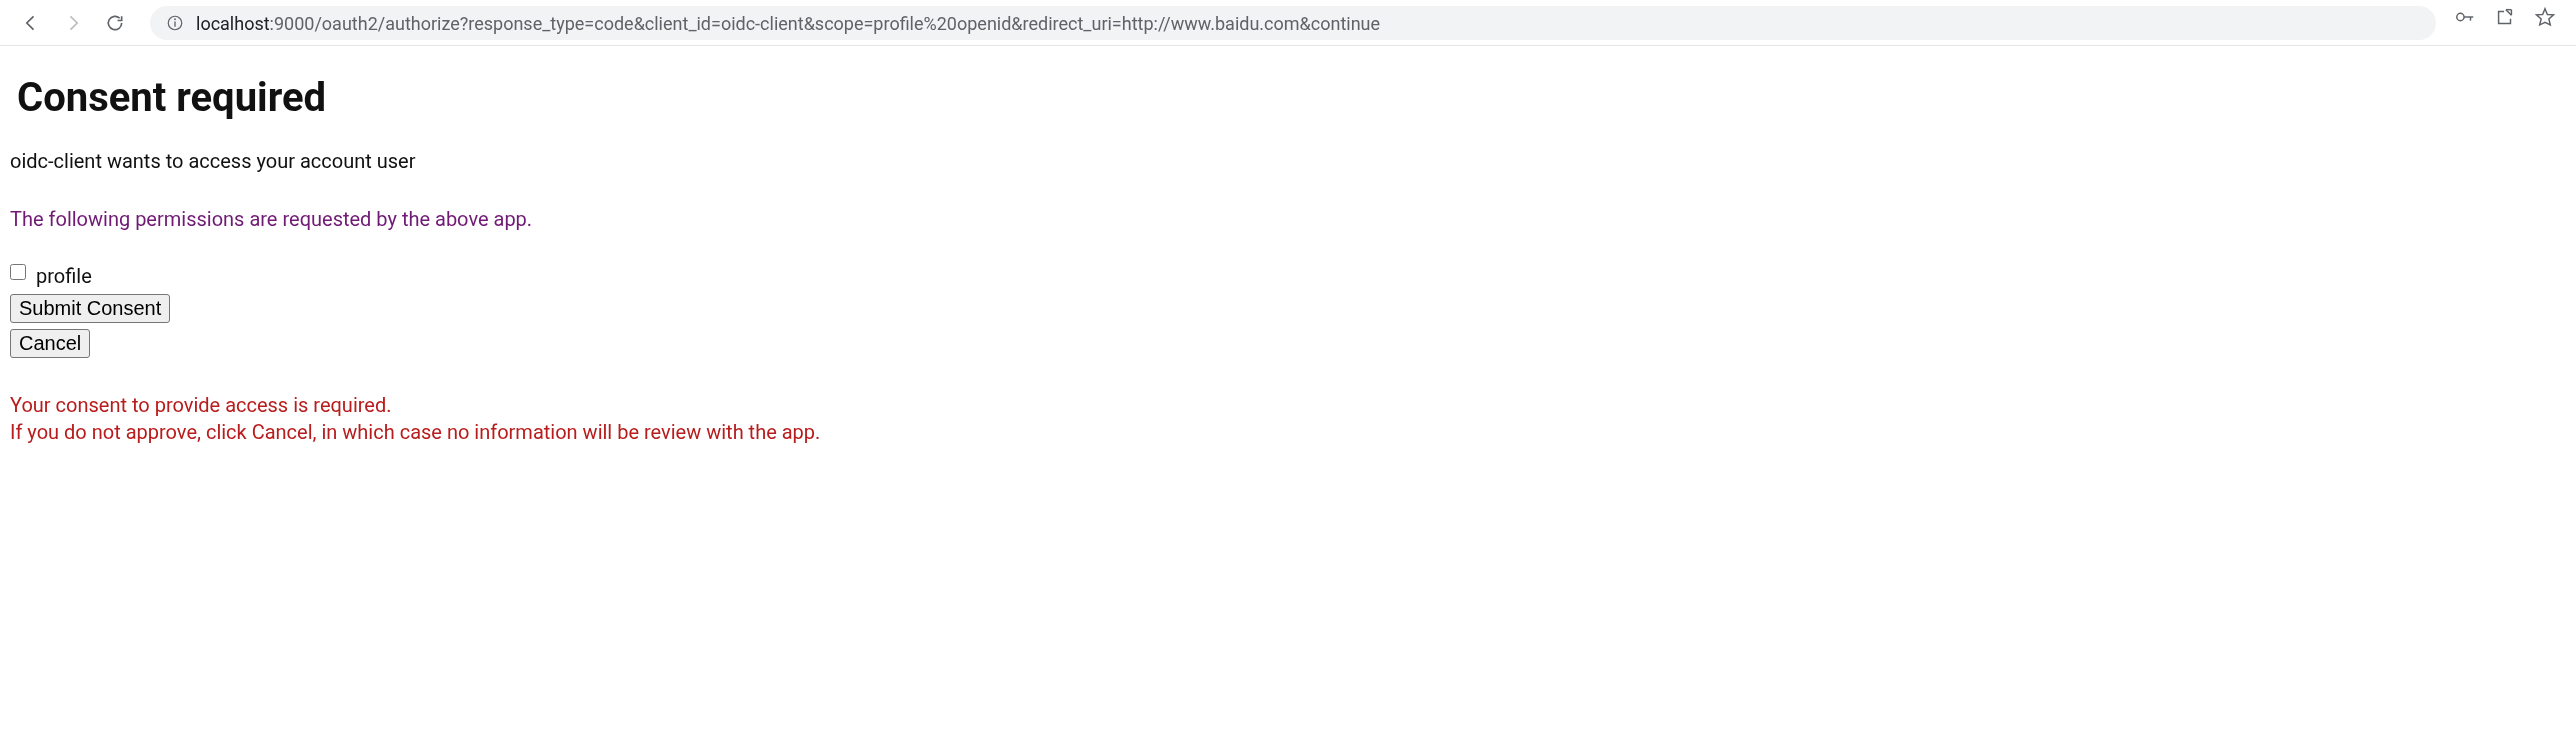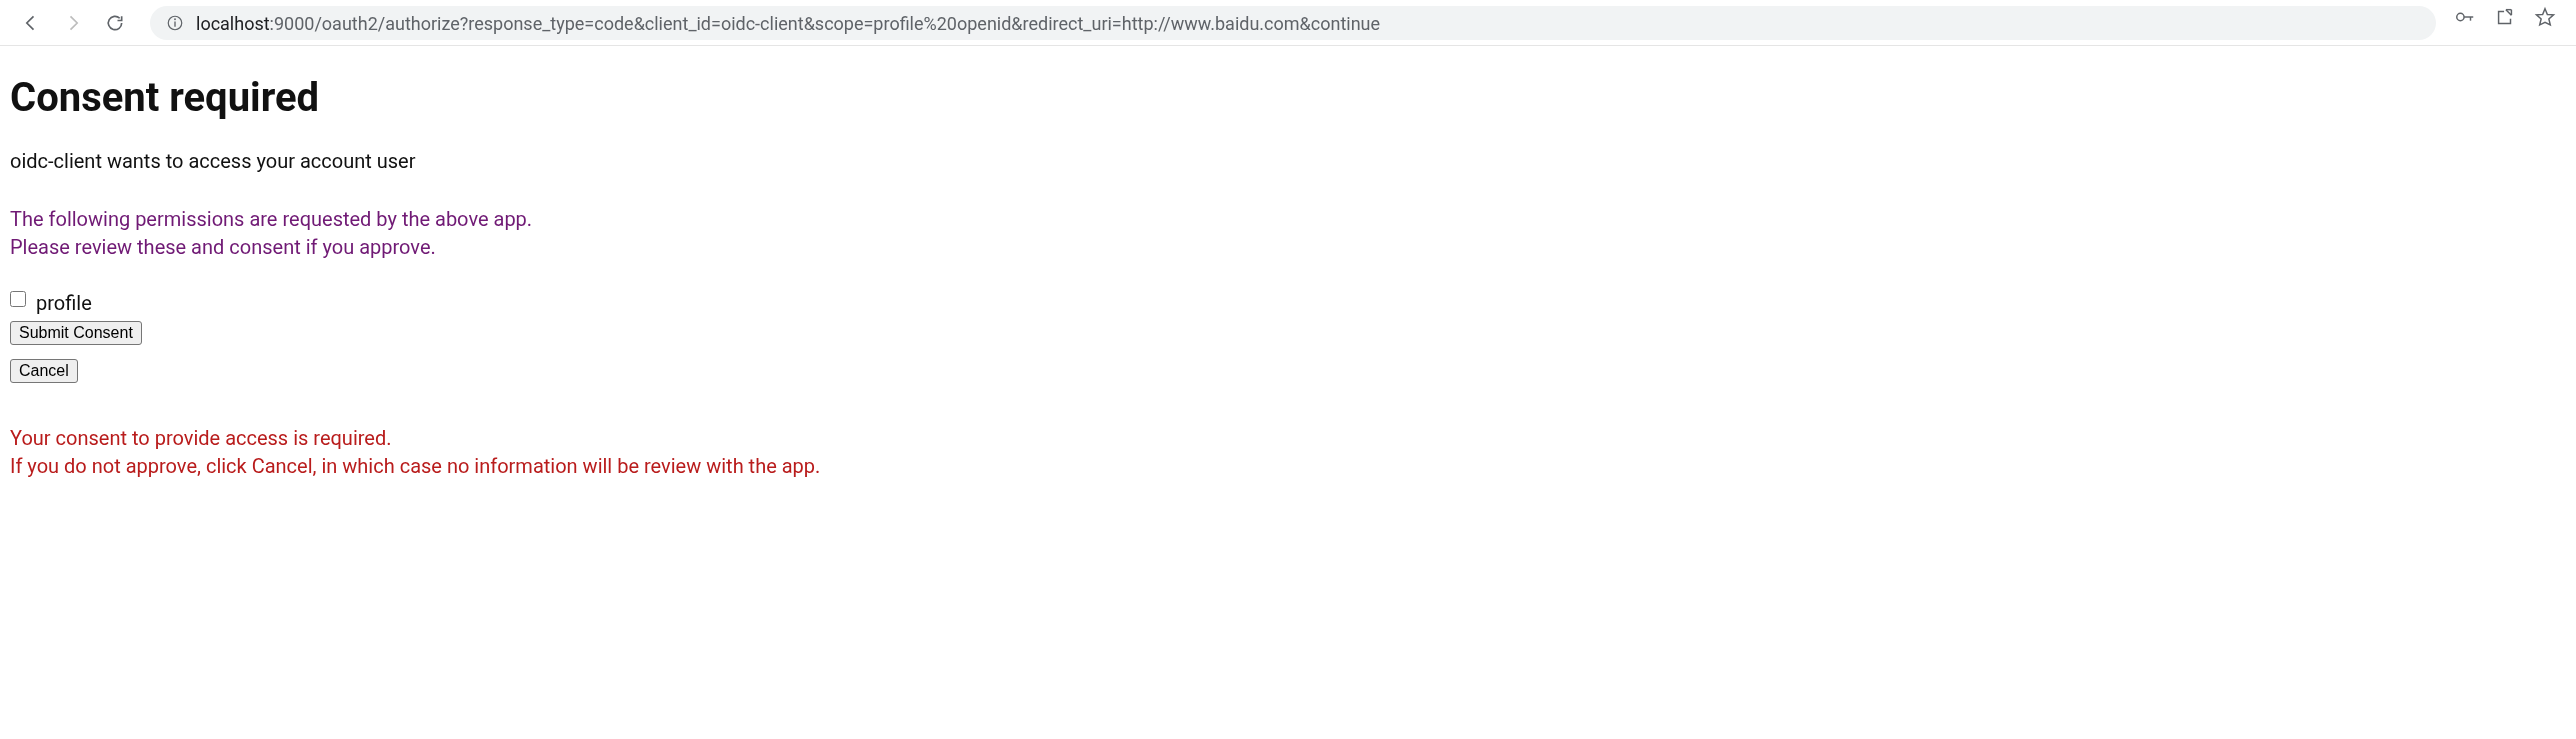--- a/index.html
+++ b/index.html
@@ -94,21 +94,21 @@
       fill: none;
       stroke-width: 1.6;
     }
 
     .page-content {
       padding: 10px;
     }
     .page-content h1 {
       font-size: 40px;
       font-weight: 700;
-      margin: 18px 0 28px 0;
+      margin: 18px 0 28px 7px;
       color: #111;
     }
     .sub-text {
       font-size: 20px;
       color: #111;
       margin-bottom: 33px;
     }
     .perm-text {
       font-size: 20px;
       color: #701a75;
@@ -124,28 +124,28 @@
     .scope-row input[type="checkbox"] {
       width: 16px;
       height: 16px;
     }
     .scope-label {
       font-size: 20px;
       color: #111;
     }
     .btn {
       font-family: Arial, sans-serif;
-      font-size: 16px;
+      font-size: 20px;
       padding: 2px 8px;
       background: #efefef;
       border: 1px solid #767676;
       border-radius: 3px;
       cursor: pointer;
       display: inline-block;
-      margin-bottom: 14px;
+      margin-bottom: 6px;
     }
     .footer-text {
       font-size: 20px;
       color: #b91c1c;
       line-height: 1.38;
       margin-top: 28px;
     }
   </style>
 </head>
 <body>
@@ -205,21 +205,20 @@
   </div>
 </div>
 
 <div class="page-content">
   <h1>Consent required</h1>
 
   <p class="sub-text">oidc-client wants to access your account user</p>
 
   <p class="perm-text">
     <span>The following permissions are requested by the above app.</span><br>
-    <span>Please review these and consent if you approve.</span>
   </p>
 
   <div class="scope-row">
     <input type="checkbox" style="">
     <span class="scope-label">profile</span>
   </div>
 
   <div>
     <button class="btn">Submit Consent</button>
   </div>

